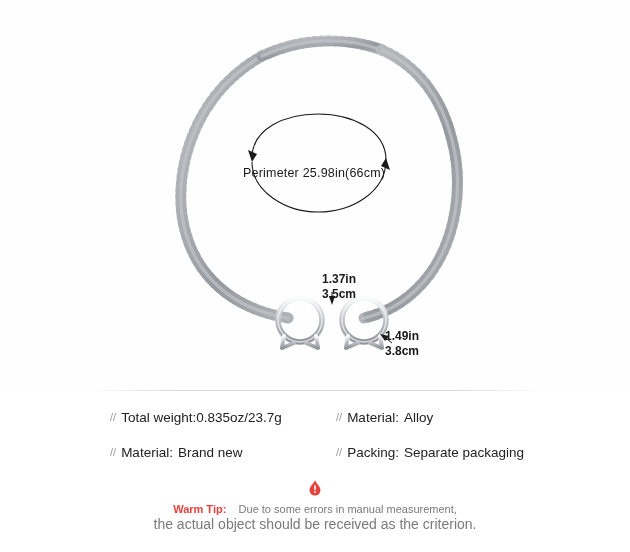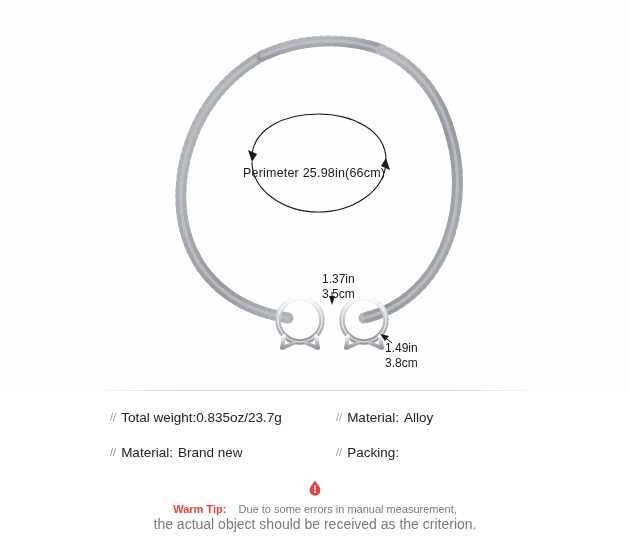--- a/index.html
+++ b/index.html
@@ -46,23 +46,24 @@
     letter-spacing: 0.2px;
     white-space: nowrap;
   }
 
   .dim-label {
     position: absolute;
     font-size: 12px;
     color: #1a1a1a;
     line-height: 15px;
     white-space: nowrap;
+    font-weight: bold;
   }
   .dim-a { left: 322px; top: 272px; }
-  .dim-b { left: 385px; top: 341px; }
+  .dim-b { left: 385px; top: 329px; }
 
   
   .specs {
     position: absolute;
     left: 0;
     top: 390px;
     width: 630px;
     height: 96px;
   }
   .spec-divider {
@@ -225,20 +226,21 @@
 
     <div class="spec-item s3">
       <span class="spec-mark">//</span>
       <span>Material:</span>
       <span style="margin-left:5px">Brand new</span>
     </div>
 
     <div class="spec-item s4">
       <span class="spec-mark">//</span>
       <span>Packing:</span>
+      <span style="margin-left:5px">Separate packaging</span>
     </div>
   </div>
 
   <div class="tip">
     <span class="tip-icon">
       <svg width="16" height="16" viewBox="0 0 16 16">
         <path d="M8 0.5 C10 4 14.2 7.5 13.4 11 C12.8 14 10.6 15.6 8 15.6 C5.4 15.6 3.2 14 2.6 11 C1.8 7.5 6 4 8 0.5 Z" fill="#e8413c"></path>
         <rect x="7.2" y="5.2" width="1.6" height="5" rx="0.8" fill="#ffffff"></rect>
         <circle cx="8" cy="12" r="0.95" fill="#ffffff"></circle>
       </svg>

